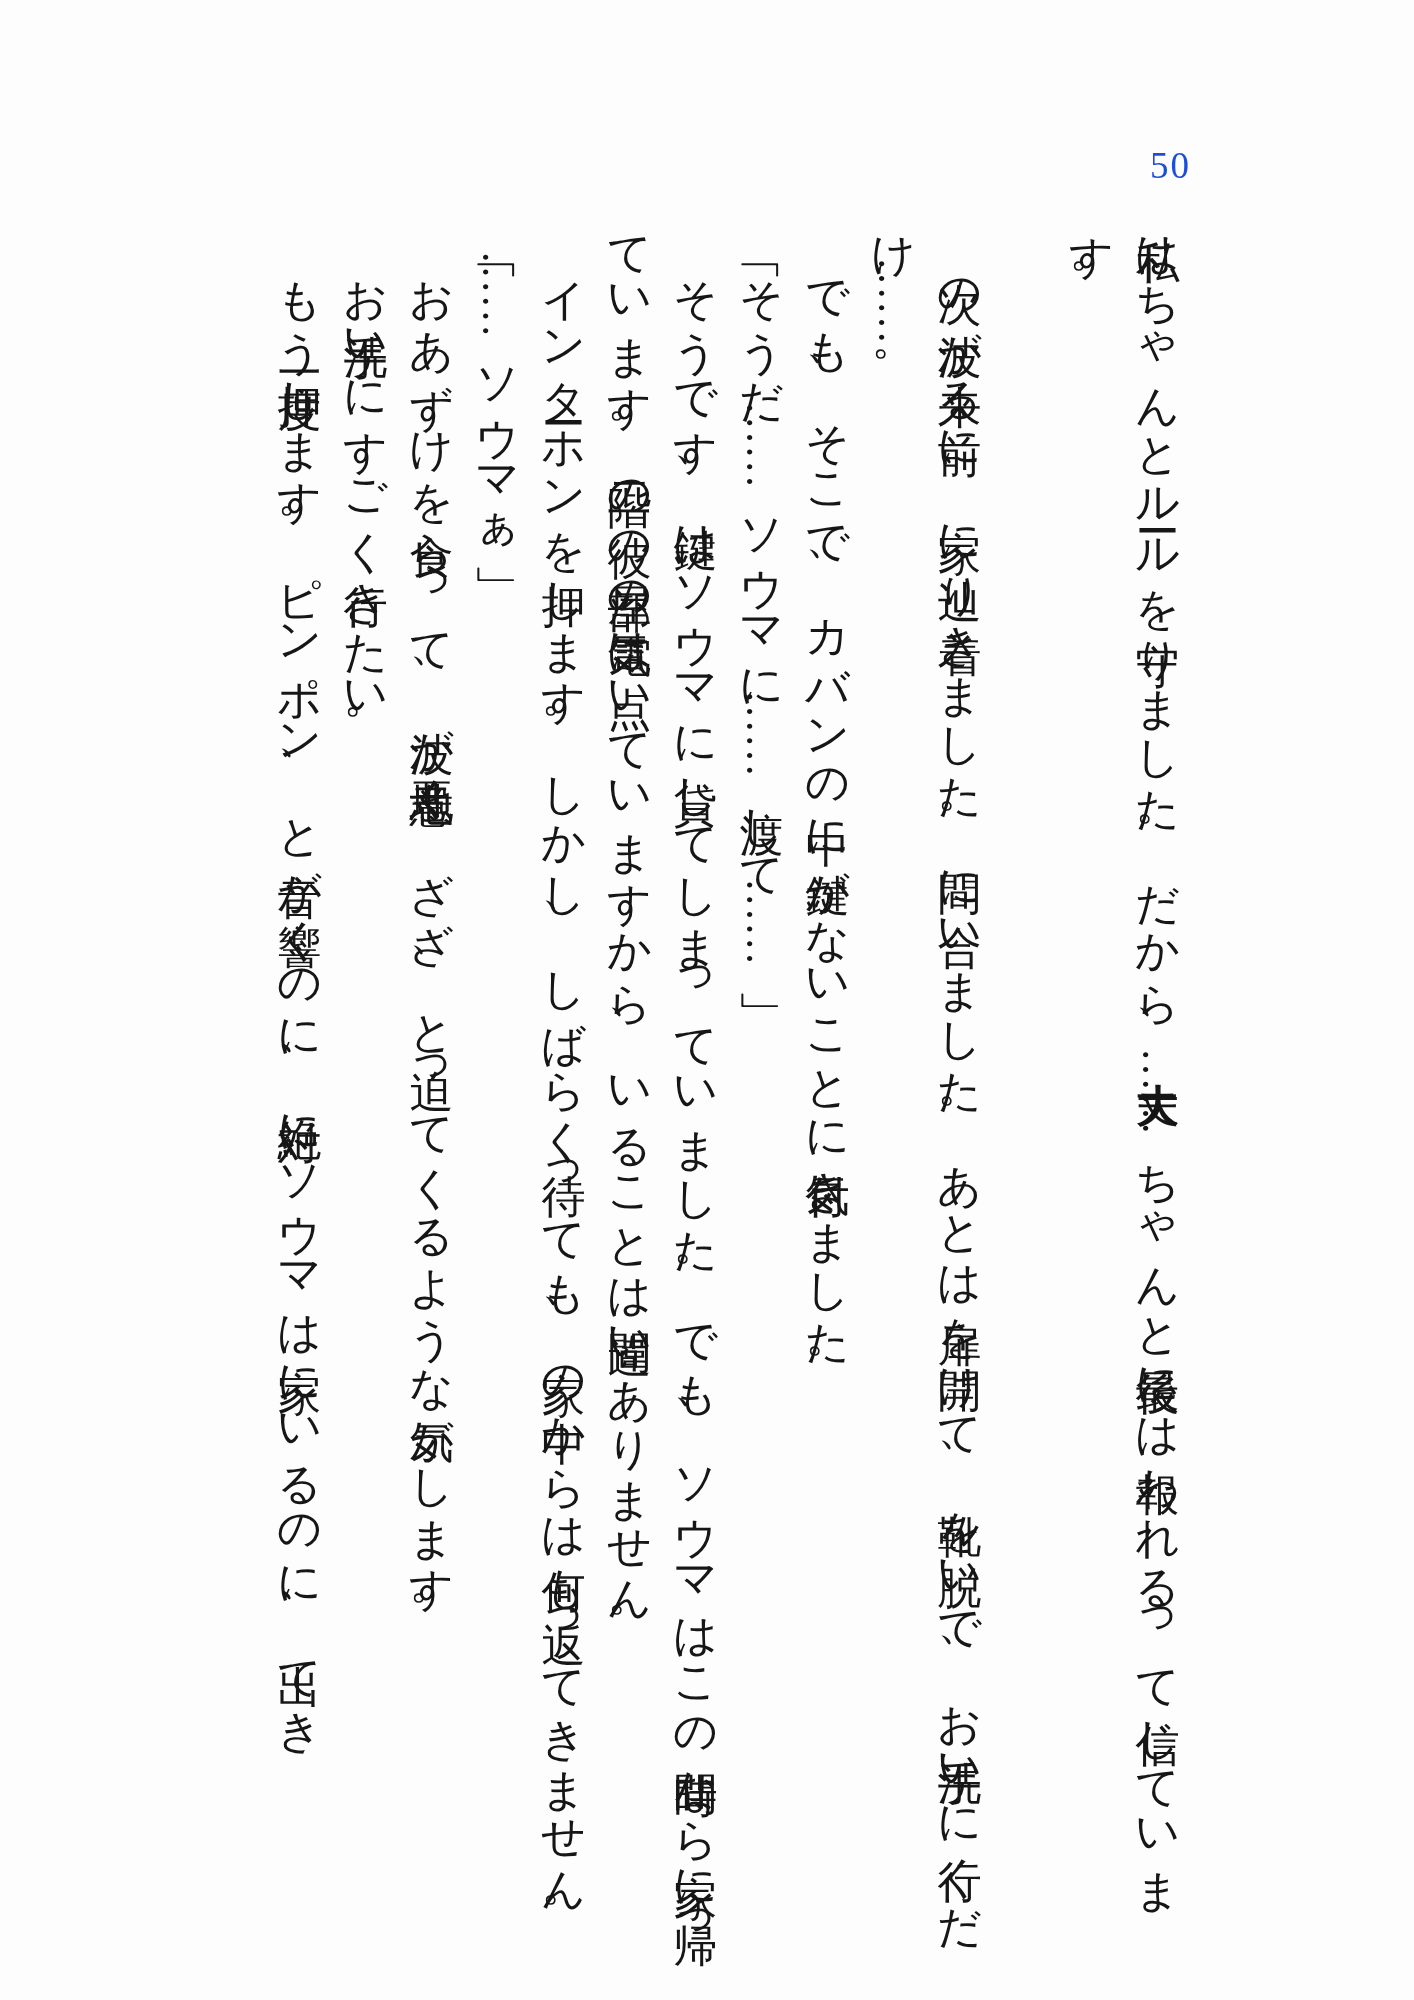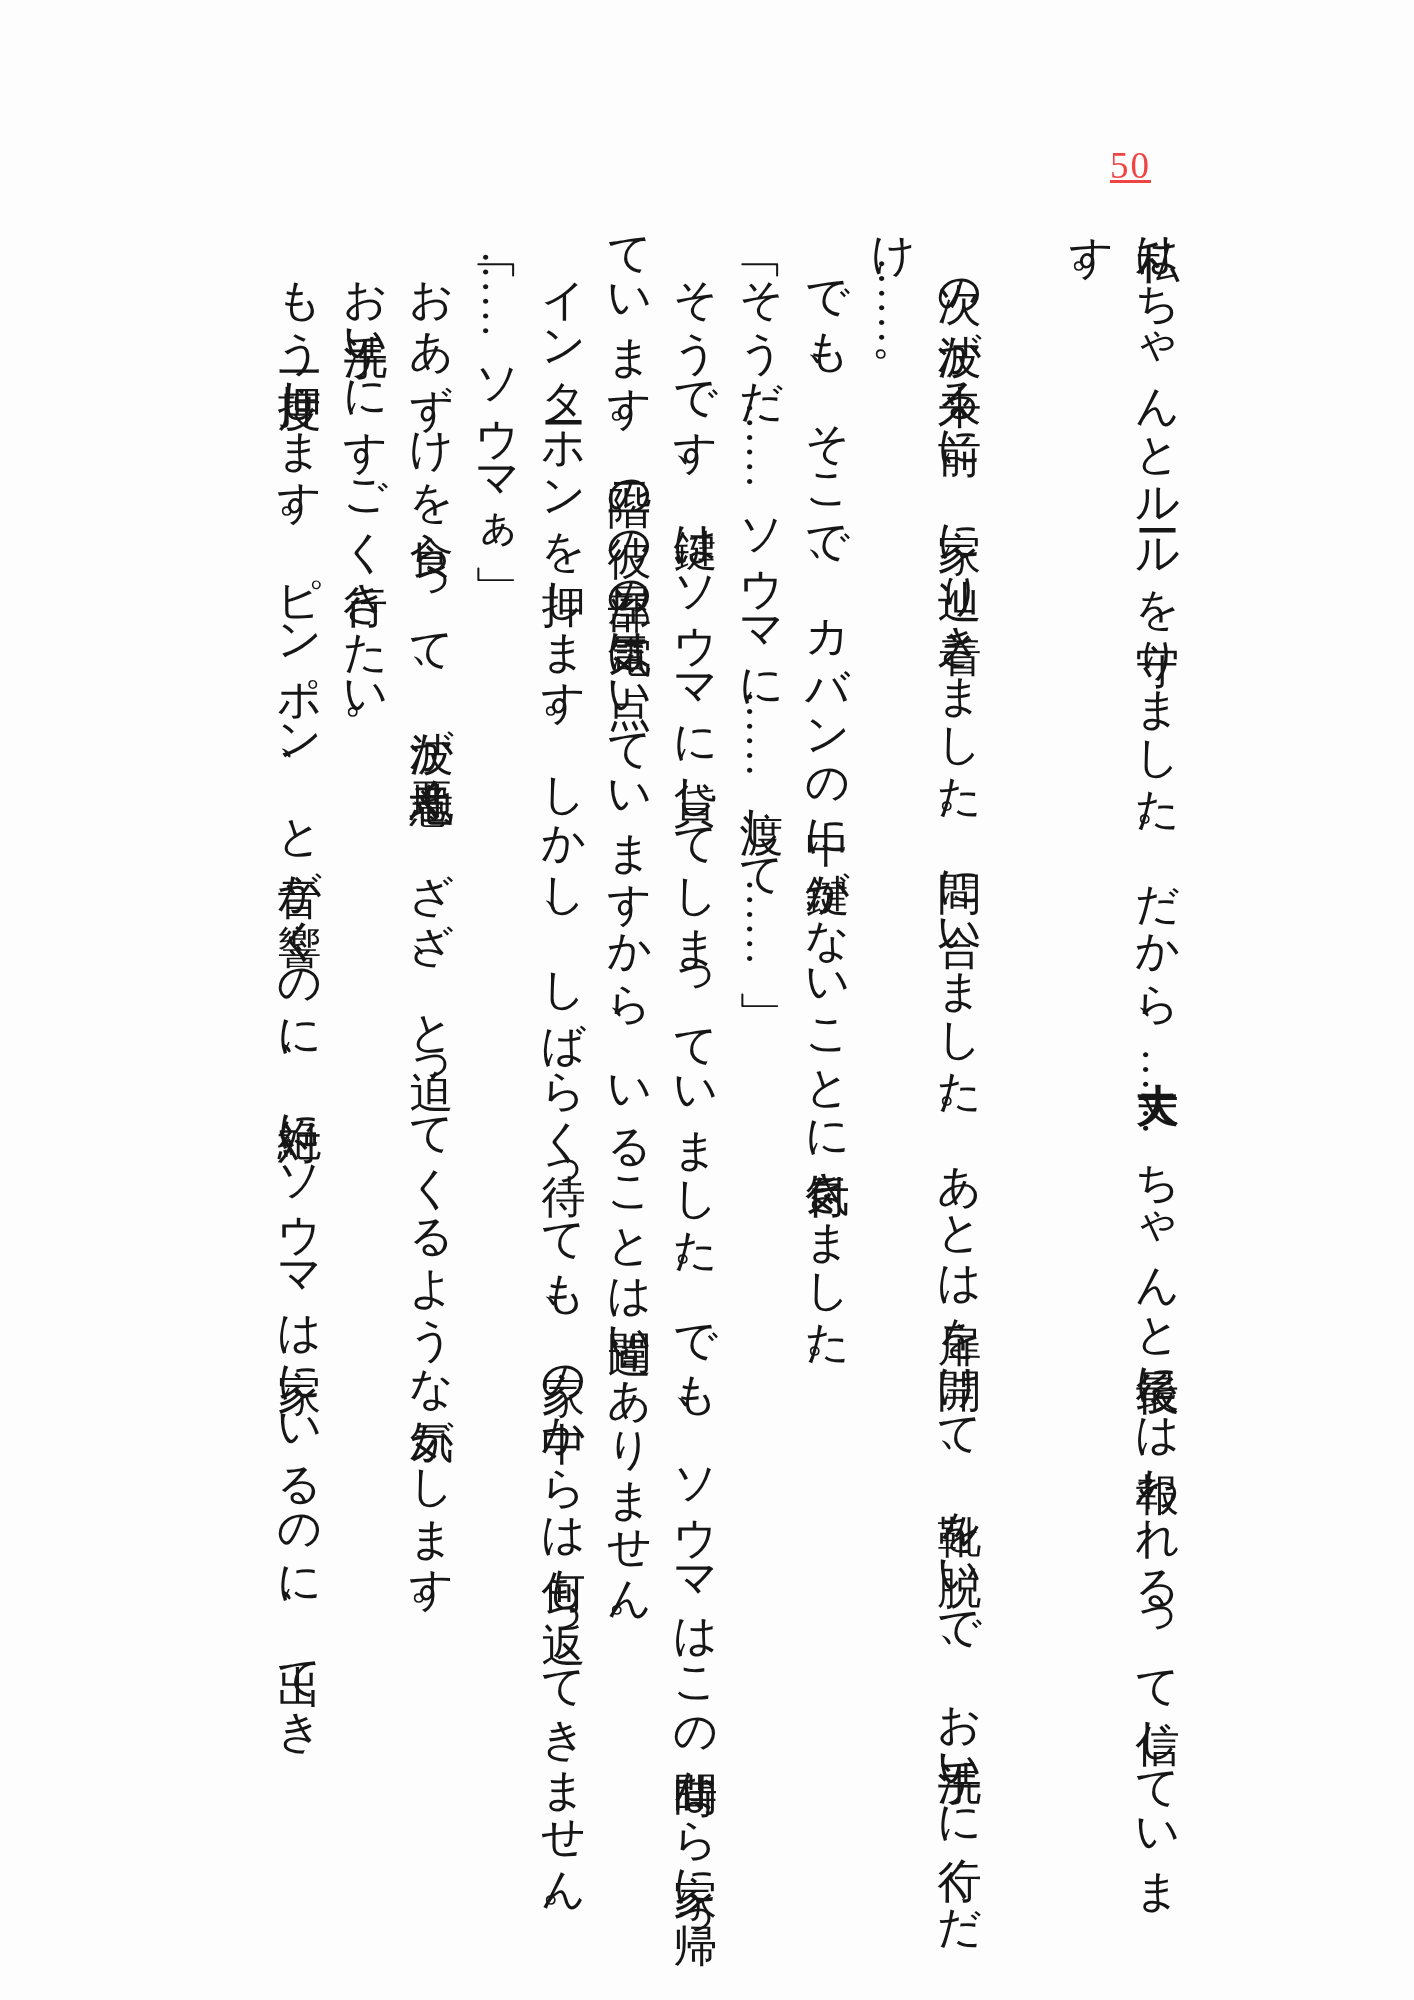--- a/index.html
+++ b/index.html
@@ -15,25 +15,24 @@
     font-family: "Liberation Serif", "DejaVu Serif", serif;
     overflow: hidden;
   }
   .page {
     position: absolute;
     inset: 0;
   }
   .page-number {
     position: absolute;
     top: 144px;
-    left: 1110px;
+    left: 1150px;
     font-size: 37px;
     letter-spacing: 2px;
-    color: #ef4444;
-    text-decoration: underline;
+    color: #1d4ed8;
   }
   .vtext {
     position: absolute;
     top: 206px;
     right: 224px;
     height: 1770px;
     writing-mode: vertical-rl;
     text-orientation: mixed;
     font-size: 44px;
     line-height: 66px;

